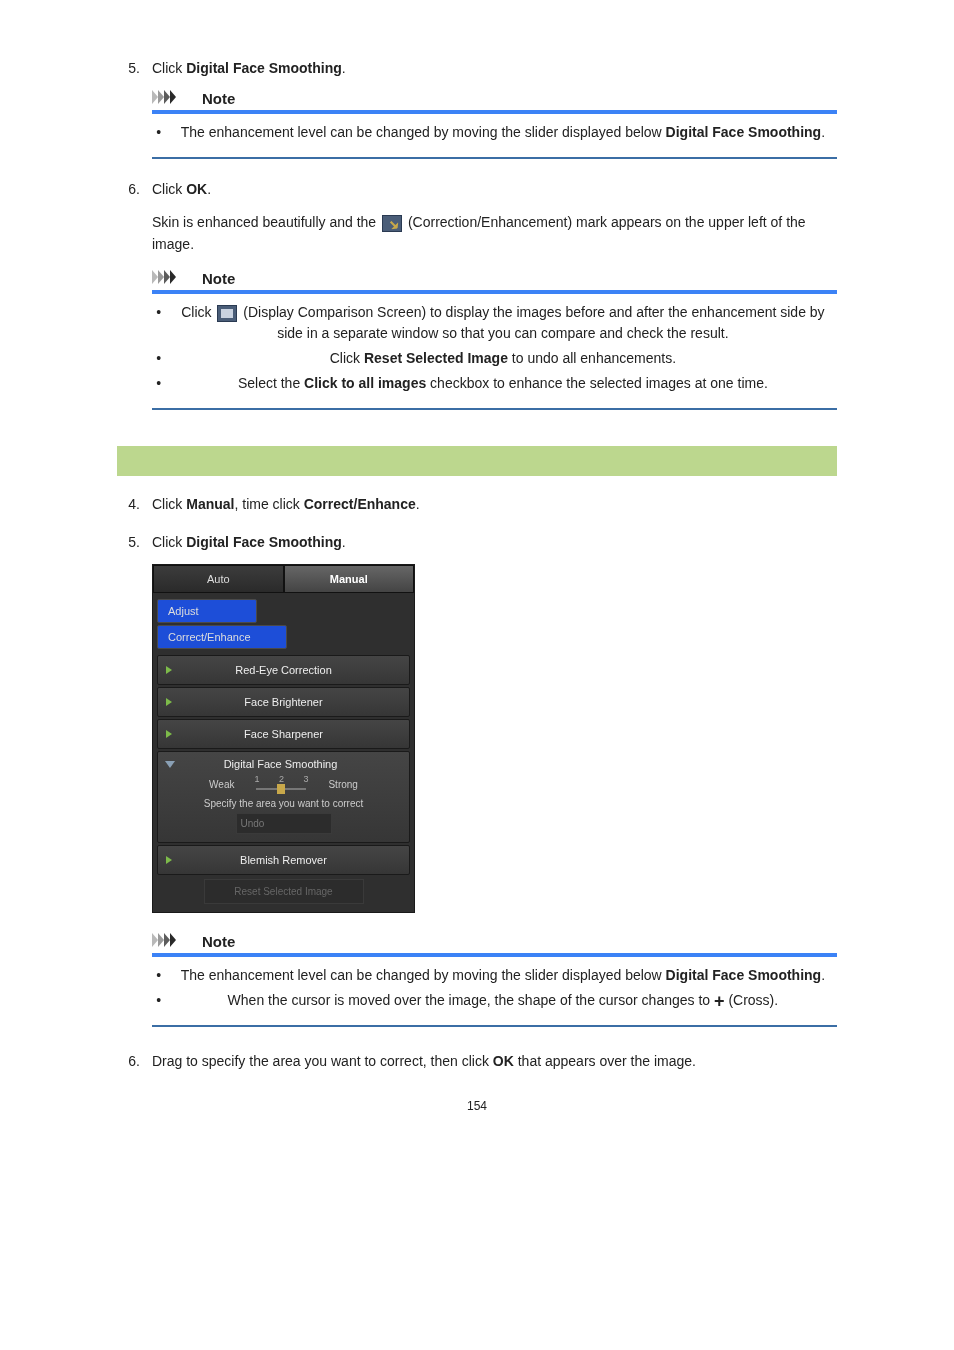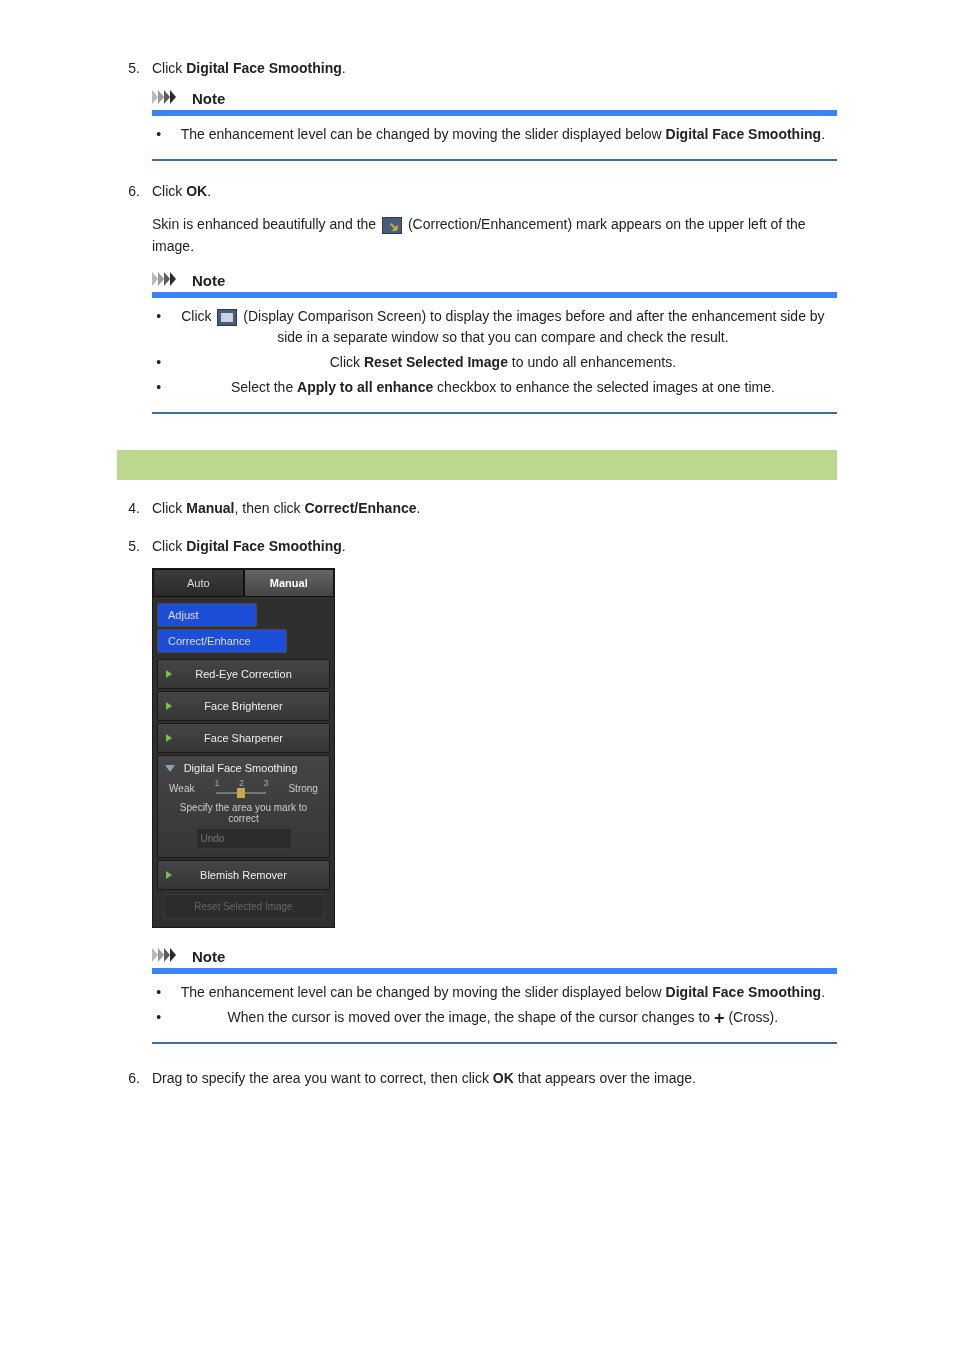--- a/index.html
+++ b/index.html
@@ -3,36 +3,36 @@
 <meta charset="utf-8">
 <style>
   * { box-sizing: border-box; }
   body { margin: 0; font-family: Arial, Helvetica, sans-serif; font-size: 14px; color: #222; background: #fff; }
   .page { max-width: 840px; margin: 0 auto; padding: 60px 60px 30px 60px; }
   ol.main-list { list-style: none; padding: 0; margin: 0; }
   ol.main-list > li { padding-left: 2.5em; position: relative; margin-bottom: 22px; }
   ol.main-list > li > .num { position: absolute; left: 0.8em; top: 0; }
   .step-text { margin-bottom: 14px; }
   .note-block { margin-top: 8px; }
-  .note-header { display: flex; align-items: center; gap: 8px; border-bottom: 6px solid #3b82f6; padding-bottom: 3px; margin-bottom: 8px; }
+  .note-header { display: flex; align-items: center; gap: 18px; border-bottom: 4px solid #3b82f6; padding-bottom: 3px; margin-bottom: 8px; }
   .note-title { font-weight: bold; font-size: 15px; }
   .note-body { border-bottom: 2px solid #3b6ea5; padding-bottom: 10px; }
   .note-body ul { list-style: none; padding-left: 1.2em; margin: 0; text-align: center; }
   .note-body li { position: relative; margin-bottom: 4px; line-height: 1.5; }
   .note-body li::before { content: "•"; position: absolute; left: -0.9em; }
   .inline-icon { display: inline-block; vertical-align: middle; width: 20px; height: 17px; background: #4a5d78; border: 1px solid #2a3a52; position: relative; margin: 0 2px; }
   .inline-icon.correction::after { content: ""; position: absolute; right: 2px; bottom: 1px; width: 10px; height: 10px; background: #c8a84a; transform: rotate(45deg); clip-path: polygon(0 40%, 60% 40%, 60% 0, 100% 50%, 60% 100%, 60% 60%, 0 60%); }
   .inline-icon.compare::after { content: ""; position: absolute; left: 3px; top: 3px; right: 3px; bottom: 3px; border: 1px solid #c9d2e0; background: linear-gradient(to right, #c9d2e0 0 48%, transparent 48% 52%, #c9d2e0 52% 100%); }
   .cross-icon { display: inline-block; font-weight: bold; font-size: 18px; line-height: 14px; vertical-align: middle; }
   .section { margin-top: 36px; }
   .green-bar { height: 30px; background: #bcd78e; margin-bottom: 20px; }
   .section-heading { font-weight: bold; font-size: 18px; margin-bottom: 26px; }
   b { font-weight: bold; }
   .panel-wrap { margin-left: 0; margin-bottom: 20px; }
-  .panel { width: 183px; background: #2f2f2f; border: 1px solid #1a1a1a; font-family: Tahoma, Arial, sans-serif; font-size: 11px; color: #ddd; }
+  .panel { width: 263px; background: #2f2f2f; border: 1px solid #1a1a1a; font-family: Tahoma, Arial, sans-serif; font-size: 11px; color: #ddd; }
   .panel-tabs { display: flex; }
   .panel-tabs .ptab { flex: 1; text-align: center; padding: 7px 0; background: linear-gradient(#3c3c3c,#2a2a2a); border: 1px solid #111; color: #ddd; }
   .panel-tabs .active { background: linear-gradient(#666,#444); color: #fff; font-weight: bold; }
   .sub-tabs { padding: 6px 4px 2px 4px; }
   .sub-tab-btn { background: #1d4ed8; border: 1px solid #4a4a4a; border-radius: 2px; color: #ddd; padding: 5px 10px; margin-bottom: 2px; width: 100px; }
   .ce-list { padding: 2px 4px 4px 4px; }
   .ce-item { background: linear-gradient(#454545,#363636); border: 1px solid #1a1a1a; border-radius: 2px; padding: 8px 6px; margin-bottom: 2px; display: flex; align-items: center; }
   .ce-arrow { width: 10px; height: 10px; margin-right: 28px; }
   .ce-arrow svg { display: block; }
   .ce-label { flex: 1; text-align: center; color: #eee; margin-left: -38px; }
@@ -105,36 +105,36 @@
         </div>
         <div class="note-body">
           <ul>
             <li>
               <span>Click </span><span class="inline-icon compare"></span><span> (Display Comparison Screen) to display the images before and after the enhancement side by side in a separate window so that you can compare and check the result.</span>
             </li>
             <li>
               <span>Click </span><b>Reset Selected Image</b><span> to undo all enhancements.</span>
             </li>
             <li>
-              <span>Select the </span><b>Apply to all enhance</b><span> checkbox to enhance the selected images at one time.</span>
+              <span>Select the </span><b>Click to all images</b><span> checkbox to enhance the selected images at one time.</span>
             </li>
           </ul>
         </div>
       </div>
     </li>
   </ol>
 
   <div class="section">
     <div class="green-bar"></div>
 
     <ol class="main-list">
       <li>
         <span class="num">4.</span>
         <div class="step-text">
-          <span>Click </span><b>Manual</b><span>, then click </span><b>Correct/Enhance</b><span>.</span>
+          <span>Click </span><b>Manual</b><span>, time click </span><b>Correct/Enhance</b><span>.</span>
         </div>
       </li>
       <li>
         <span class="num">5.</span>
         <div class="step-text">
           <span>Click </span><b>Digital Face Smoothing</b><span>.</span>
         </div>
 
         <div class="panel-wrap">
           <div class="panel">
@@ -186,21 +186,21 @@
                     <div class="slider-labels">
                         <span>1</span>
                         <span>2</span>
                         <span>3</span>
                       </div>
                     <div class="slider-track"></div>
                     <div class="slider-thumb"></div>
                   </div>
                   <span>Strong</span>
                 </div>
-                <div class="specify">Specify the area you mark to correct</div>
+                <div class="specify">Specify the area you want to correct</div>
                 <div class="undo-btn">Undo</div>
               </div>
               <div class="ce-item">
                 <span class="ce-arrow">
                     <svg width="10" height="10">
                       <path d="M2 1 L8 5 L2 9 Z" fill="#7dbb4a"></path>
                     </svg>
                   </span>
                 <span class="ce-label">Blemish Remover</span>
               </div>
@@ -236,13 +236,14 @@
 
       <li style="margin-top:26px;">
         <span class="num">6.</span>
         <div class="step-text">
           <span>Drag to specify the area you want to correct, then click </span><b>OK</b><span> that appears over the image.</span>
         </div>
       </li>
     </ol>
   </div>
 
+  <div class="page-num">154</div>
 </div>
 
 </body></html>

